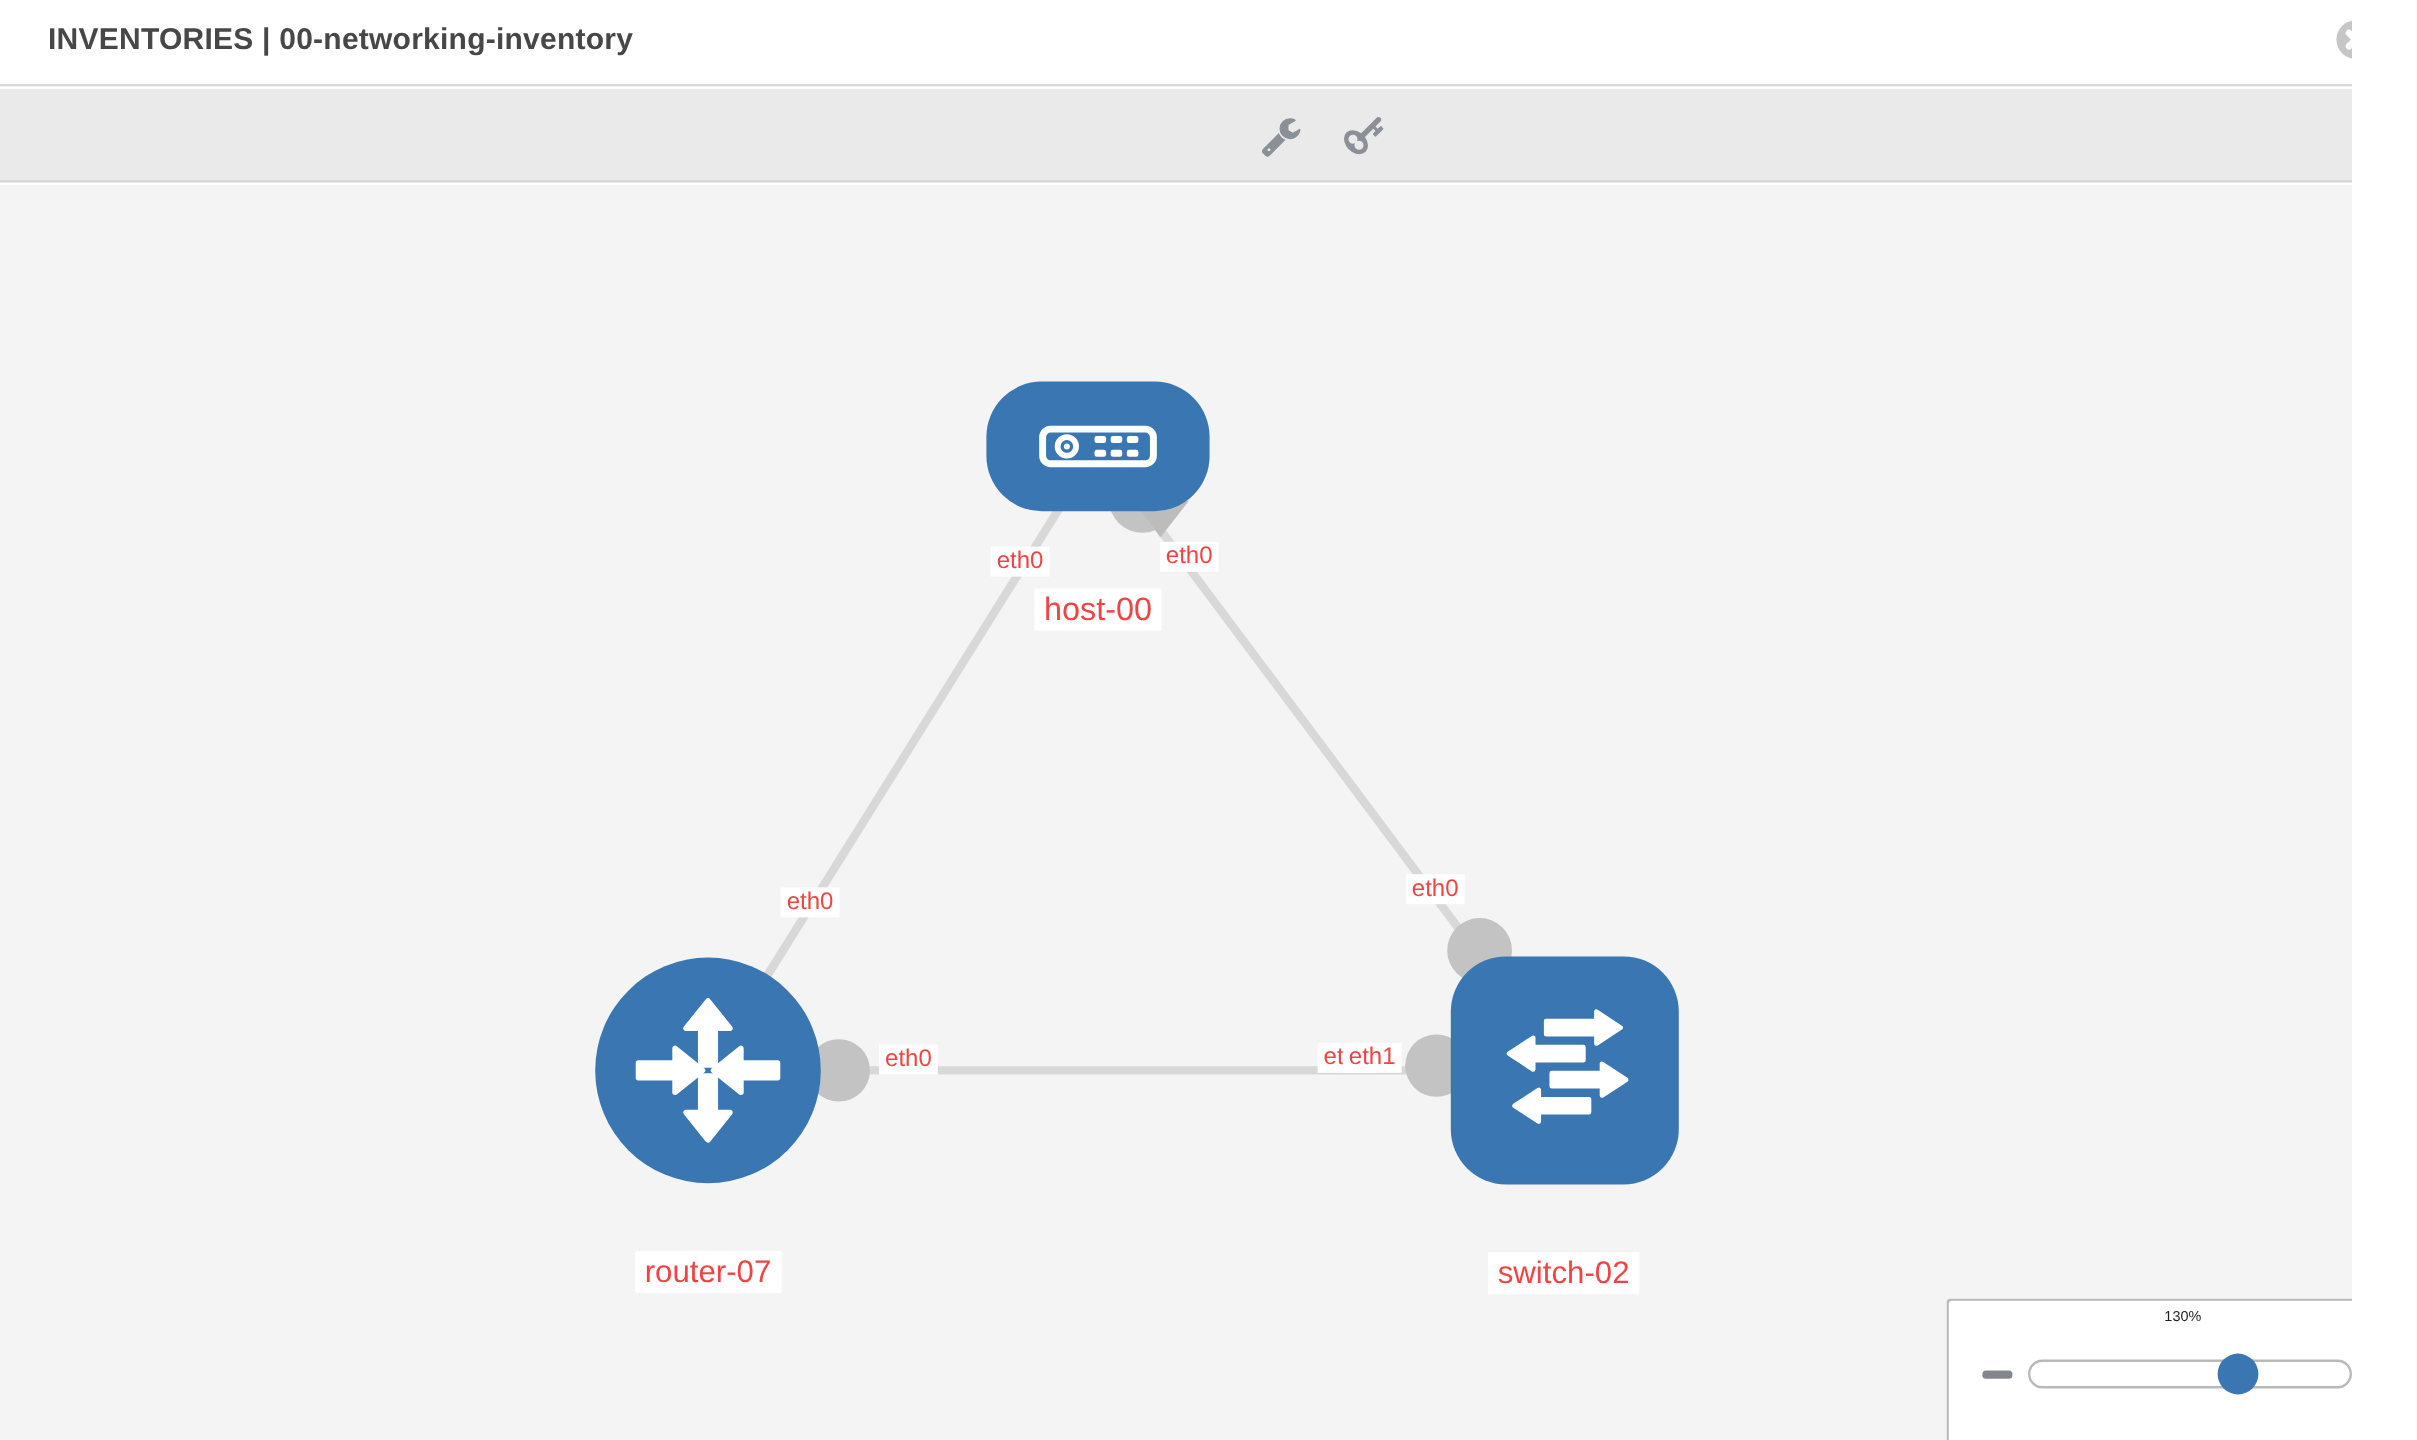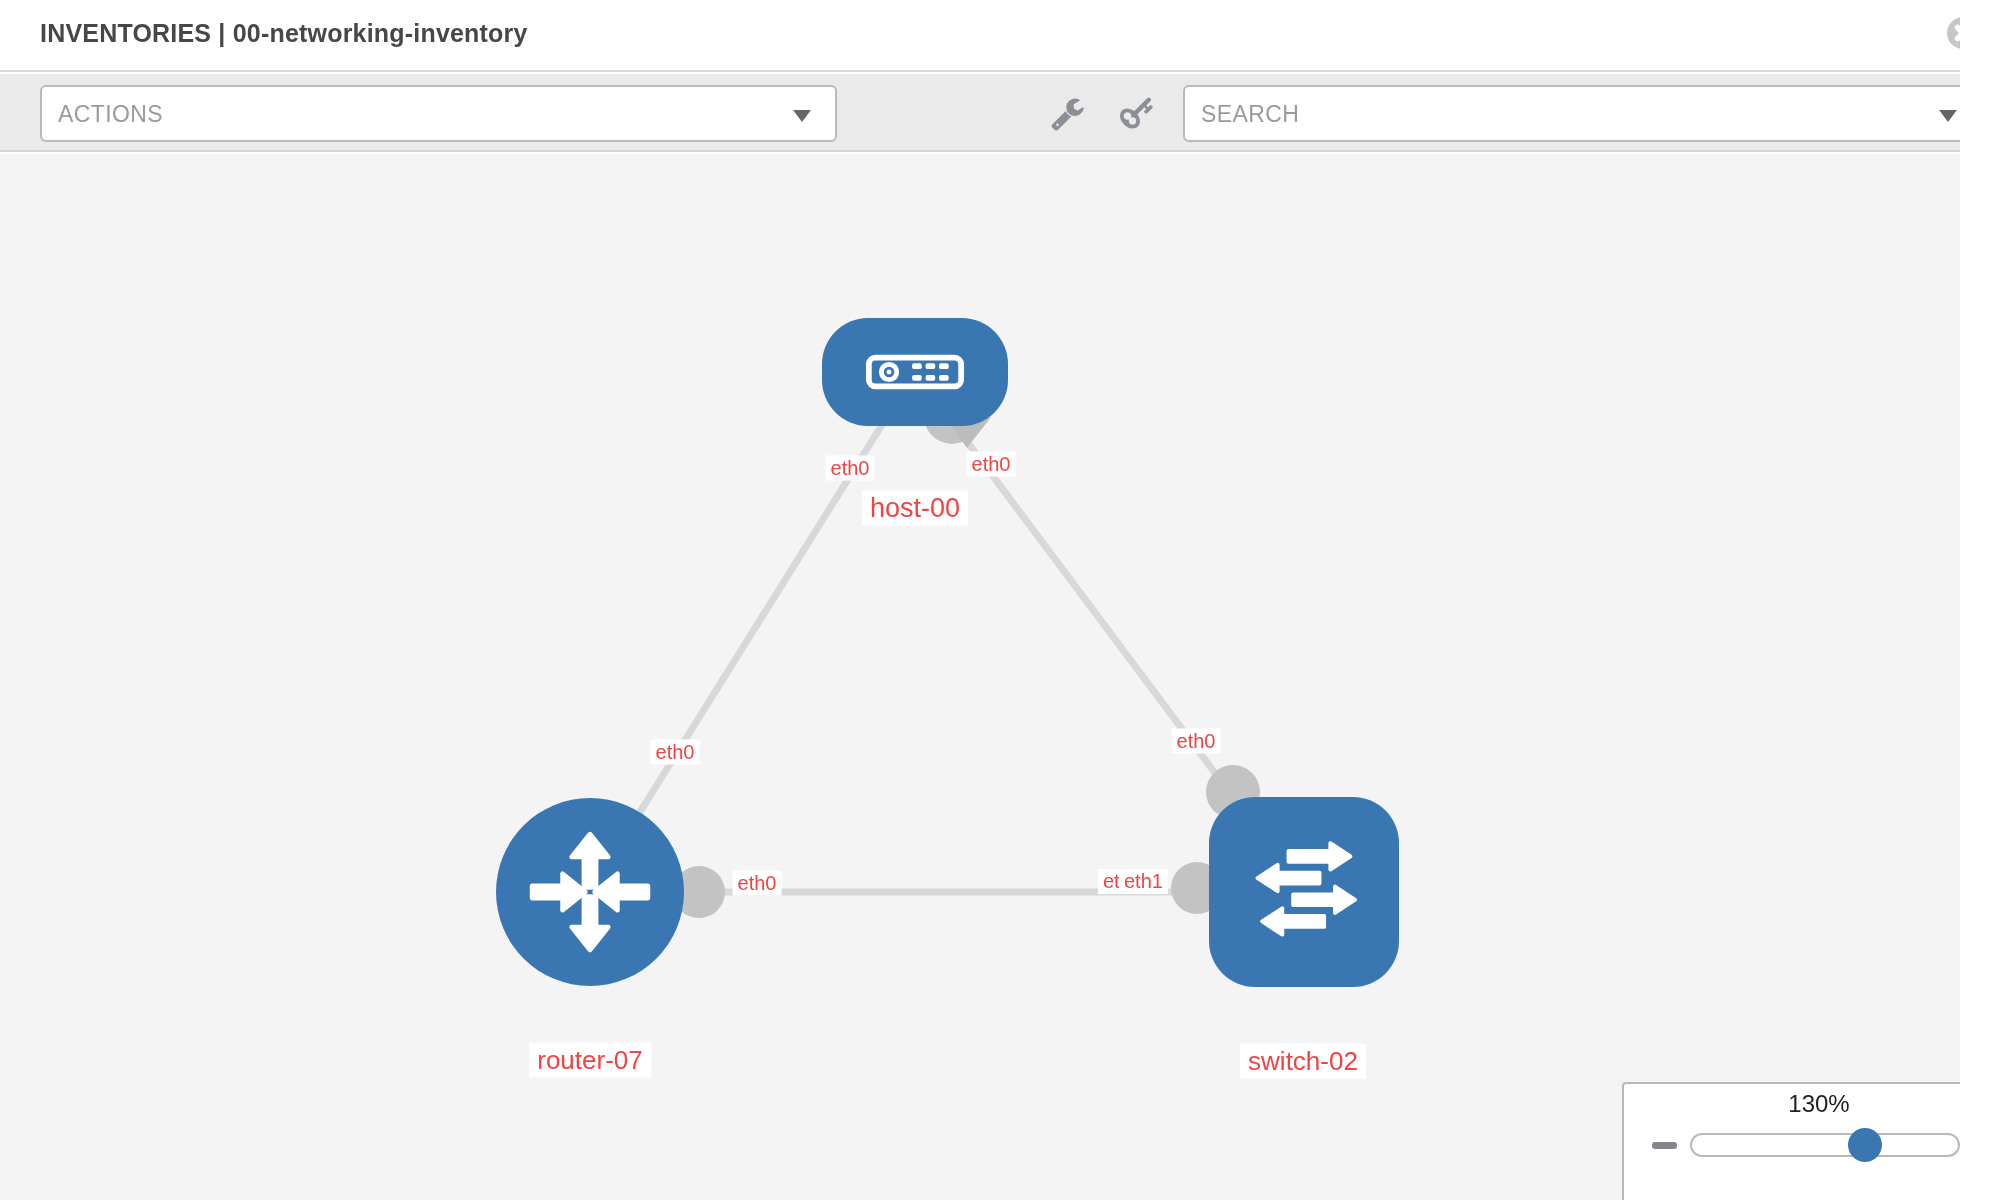--- a/index.html
+++ b/index.html
@@ -32,21 +32,21 @@
   .node-switch { left:1209px; top:643px; width:190px; height:190px; border-radius:46px; }
 
   .chip { position:absolute; background:#fff; color:#ef4444; z-index:3; white-space:nowrap; }
   .node-label { font-size:26px; padding:2px 8px; transform:translate(-50%,-50%);margin-top:48px; }
   .host-label { font-size:27px; }
   .iface { font-size:20px; padding:1px 5px; transform:translate(-50%,-50%); }
   .iface-abs { font-size:20px; padding:1px 5px; }
 
   
   .zoom-panel { position:absolute; left:1622px; top:928px; width:392px; height:118px; background:#fff; border-top:2px solid #b9b9b9; border-left:2px solid #b9b9b9; border-top-left-radius:4px; z-index:5; }
-  .zoom-level { position:absolute; left:0; top:6px; width:100%; text-align:center; font-size:24px; color:#1f1f1f; }
+  .zoom-level { position:absolute; left:0; top:6px; width:100%; text-align:center; font-size:12px; color:#1f1f1f; }
   .zoom-minus { position:absolute; left:28px; top:58px; width:25px; height:7px; border-radius:3px; background:#83878c; cursor:pointer; }
   .zoom-plus-h { position:absolute; left:352px; top:58px; width:25px; height:7px; border-radius:3px; background:#83878c; }
   .zoom-plus-v { position:absolute; left:361px; top:49px; width:7px; height:25px; border-radius:3px; background:#83878c; }
   .zoom-plus-hit { position:absolute; left:348px; top:45px; width:34px; height:34px; cursor:pointer; }
   .zoom-track { position:absolute; left:66px; top:49px; width:270px; height:24px; background:#fff; border:2px solid #b9b9b9; border-radius:12px; cursor:pointer; }
   .zoom-handle { position:absolute; left:224px; top:44px; width:34px; height:34px; border-radius:50%; background:#3a77b2; cursor:grab; }
 </style>
 </head>
 <body>
 
@@ -56,38 +56,30 @@
     <div class="page-title">INVENTORIES | 00-networking-inventory</div>
     <div class="close-btn">
       <svg width="32" height="32" viewBox="0 0 32 32">
         <line x1="10.5" y1="10.5" x2="21.5" y2="21.5" stroke="#fff" stroke-width="5.5" stroke-linecap="round"></line>
         <line x1="21.5" y1="10.5" x2="10.5" y2="21.5" stroke="#fff" stroke-width="5.5" stroke-linecap="round"></line>
       </svg>
     </div>
   </div>
 
   <div class="toolbar">
-    <div class="dropdown dd-actions">
-      <span class="dd-label">ACTIONS</span>
-      <span class="dd-caret"></span>
-    </div>
 
     <svg class="tool-icon tool-wrench" viewBox="0 0 1792 1792">
       <path fill="#8a9096" d="M448 1472q0-26-19-45t-45-19-45 19-19 45 19 45 45 19 45-19 19-45zm644-420l-682 682q-37 37-90 37-52 0-91-37l-106-108q-38-36-38-90 0-53 38-91l681-681q39 98 114.5 173.5t173.5 114.5zm634-435q0 39-23 106-47 134-164.5 217.5t-258.5 83.5q-185 0-316.5-131.5t-131.5-316.5 131.5-316.5 316.5-131.5q58 0 121.5 16.5t107.5 46.5q16 11 16 28t-16 28l-293 169v224l193 107q5-3 79-48.5t135.5-81 70.5-35.5q15 0 23.5 10t8.5 25z"></path>
     </svg>
     <svg class="tool-icon tool-key" viewBox="0 0 1792 1792">
       <g transform="scale(1,-1) translate(0,-1792)">
         <path fill="#8a9096" d="M832 512q0-80-56-136t-136-56-136 56-56 136q0 42 19 83-41-19-83-19-80 0-136 56t-56 136 56 136 136 56 136-56 56-136q0-42-19-83 41 19 83 19 80 0 136-56t56-136zm851 704q0 17-49 66t-66 49q-9 0-28.5-16t-36.5-33-38.5-40-24.5-26l-96 96 220 220q28 28 28 68 0 42-39 81t-81 39q-40 0-68-28l-671-671q-176 131-365 131-163 0-265.5-102.5t-102.5-265.5q0-160 95-313t248-248 313-95q163 0 265.5 102.5t102.5 265.5q0 189-131 365l355 355 96-96q-3-3-26-24.5t-40-38.5-33-36.5-16-28.5q0-17 49-66t66-49q13 0 23 10 6 6 46 44.5t82 79.5 86.5 86 73 78 28.5 41z"></path>
       </g>
     </svg>
 
-    <div class="dropdown dd-search">
-      <span class="dd-label">SEARCH</span>
-      <span class="dd-caret"></span>
-    </div>
   </div>
 
   <div class="canvas">
 
     <svg class="links-layer" viewBox="0 0 2014 1046">
 
       <line x1="915" y1="218" x2="590" y2="738" stroke="#d8d8d8" stroke-width="7"></line>
       <line x1="915" y1="218" x2="1304" y2="738" stroke="#d8d8d8" stroke-width="7"></line>
       <line x1="590" y1="738" x2="1304" y2="738" stroke="#d8d8d8" stroke-width="7"></line>
 

